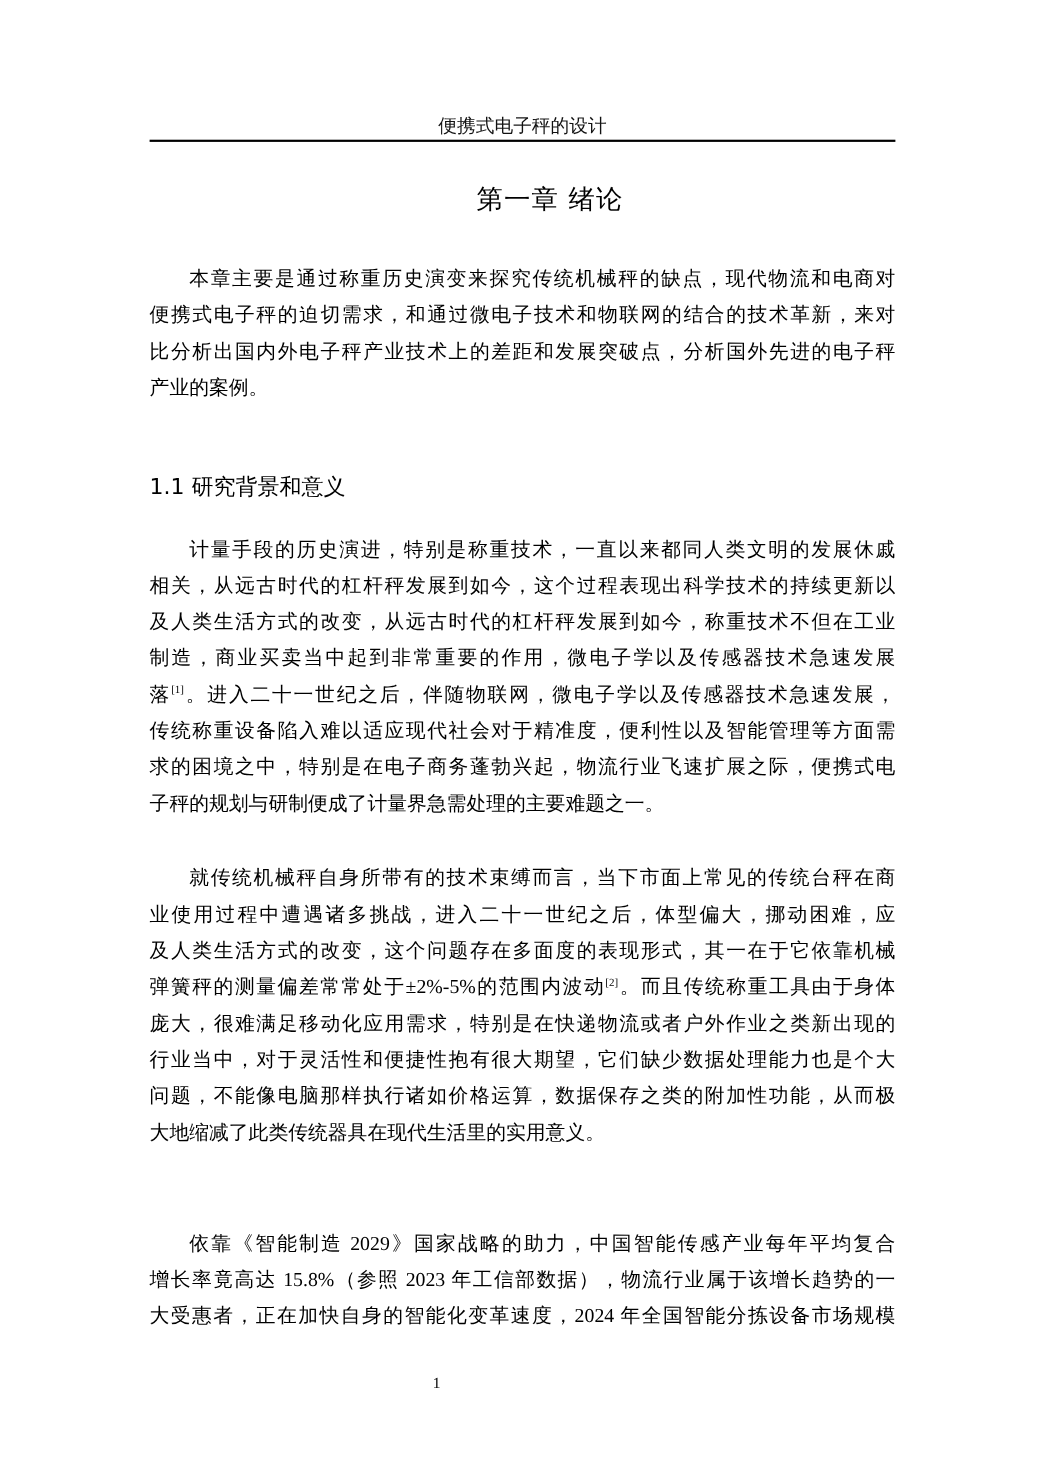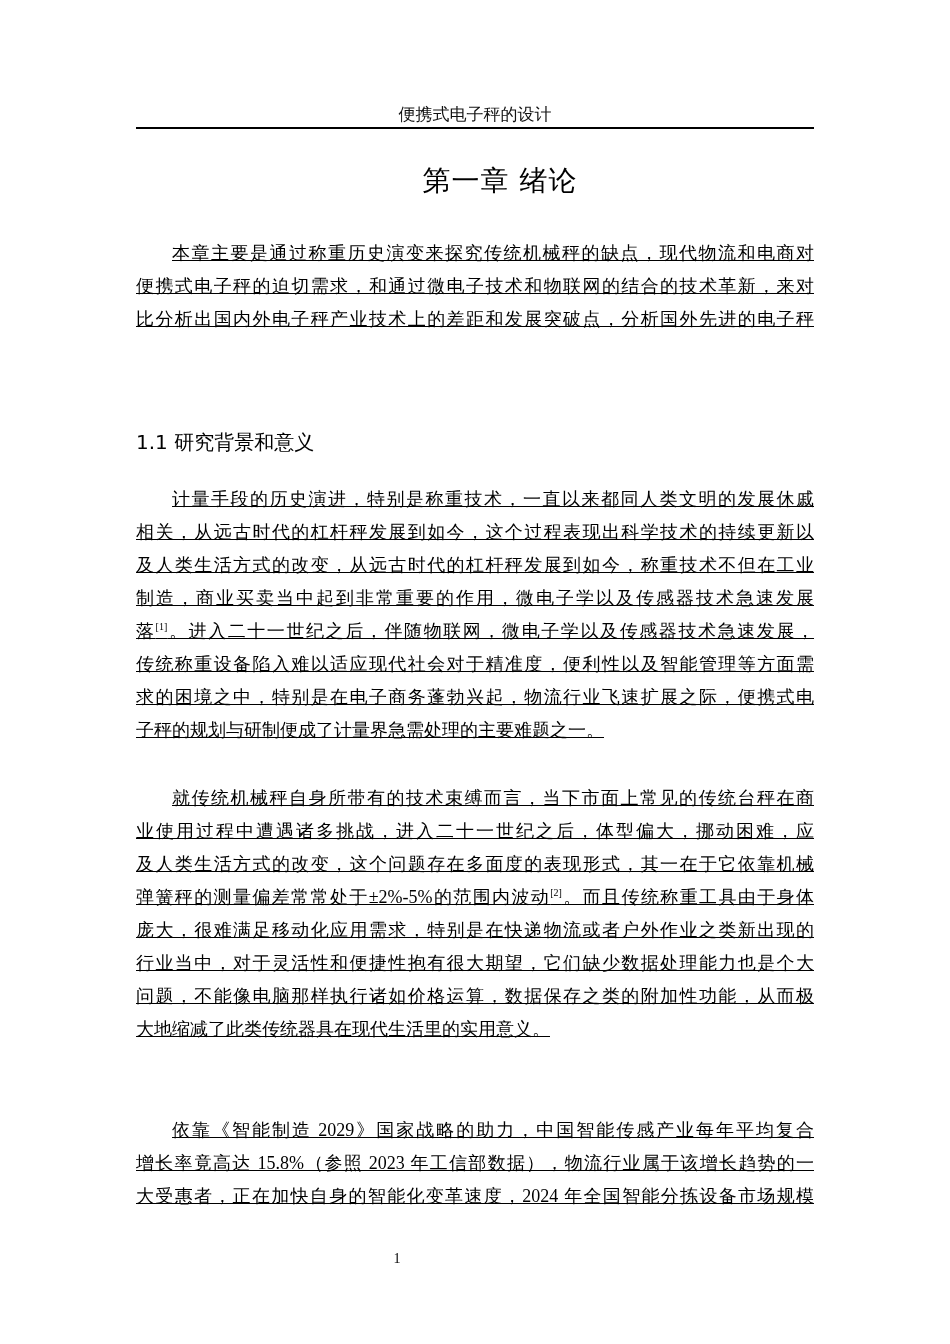--- a/index.html
+++ b/index.html
@@ -4,26 +4,26 @@
   <style>
     html, body { margin: 0; padding: 0; background: #ffffff; }
     body { width: 950px; height: 1344px; position: relative; overflow: hidden;
            font-family: "Liberation Serif", "DejaVu Serif", serif; color: #000; }
     .page { position: absolute; left: 0; top: 0; width: 950px; height: 1344px; background: #fff; margin-top: 36px; }
     .running-header { position: absolute; left: 136px; top: 68px; width: 678px; text-align: center;
                       font-size: 17px; line-height: 22px; color: #111; }
     .header-rule { position: absolute; left: 136px; top: 91px; width: 678px; height: 0;
                    border-top: 2px solid #000; }
     .chapter-title { position: absolute; left: 136px; top: 128px; width: 728px; text-align: center;
-                     font-family: "DejaVu Sans", "Liberation Sans", sans-serif; font-size: 28px;
+                     font-family: "DejaVu Sans", "Liberation Sans", sans-serif; font-size: 24px;
                      line-height: 34px; font-weight: normal; letter-spacing: 1px; }
     .section-title { position: absolute; left: 136px; top: 392px;
                      font-family: "DejaVu Sans", "Liberation Sans", sans-serif; font-size: 20px;
                      line-height: 28px; }
-    .para { position: absolute; left: 136px; width: 678px; font-size: 18px; text-decoration: underline; }
+    .para { position: absolute; left: 136px; width: 678px; font-size: 18px; }
     .line { display: block; height: 33px; line-height: 33px; white-space: nowrap;
             text-align: justify; text-align-last: justify; }
     .line.last { text-align-last: left; }
     .line.indent { padding-left: 36px; }
     sup { font-size: 10px; line-height: 0; vertical-align: 7px; }
     .page-number { position: absolute; left: 0; width: 794px; top: 1214px; text-align: center;
                    font-size: 14px; line-height: 18px; }
   </style>
 </head>
 <body>
@@ -32,20 +32,21 @@
 
   <div class="running-header">便携式电子秤的设计</div>
   <div class="header-rule"></div>
 
   <h1 class="chapter-title" style="margin:0;">第一章  绪论</h1>
 
   <div class="para" style="top:201px;">
     <span class="line indent">本章主要是通过称重历史演变来探究传统机械秤的缺点，现代物流和电商对</span>
     <span class="line">便携式电子秤的迫切需求，和通过微电子技术和物联网的结合的技术革新，来对</span>
     <span class="line">比分析出国内外电子秤产业技术上的差距和发展突破点，分析国外先进的电子秤</span>
+    <span class="line last">产业的案例。</span>
   </div>
 
   <h2 class="section-title" style="margin:0;font-weight:normal;text-align:center;">1.1 研究背景和意义</h2>
 
   <div class="para" style="top:447px;">
     <span class="line indent">计量手段的历史演进，特别是称重技术，一直以来都同人类文明的发展休戚</span>
     <span class="line">相关，从远古时代的杠杆秤发展到如今，这个过程表现出科学技术的持续更新以</span>
     <span class="line">及人类生活方式的改变，从远古时代的杠杆秤发展到如今，称重技术不但在工业</span>
     <span class="line">制造，商业买卖当中起到非常重要的作用，微电子学以及传感器技术急速发展</span>
     <span class="line"><span>落</span><sup>[1]</sup><span>。进入二十一世纪之后，伴随物联网，微电子学以及传感器技术急速发展，</span></span>

